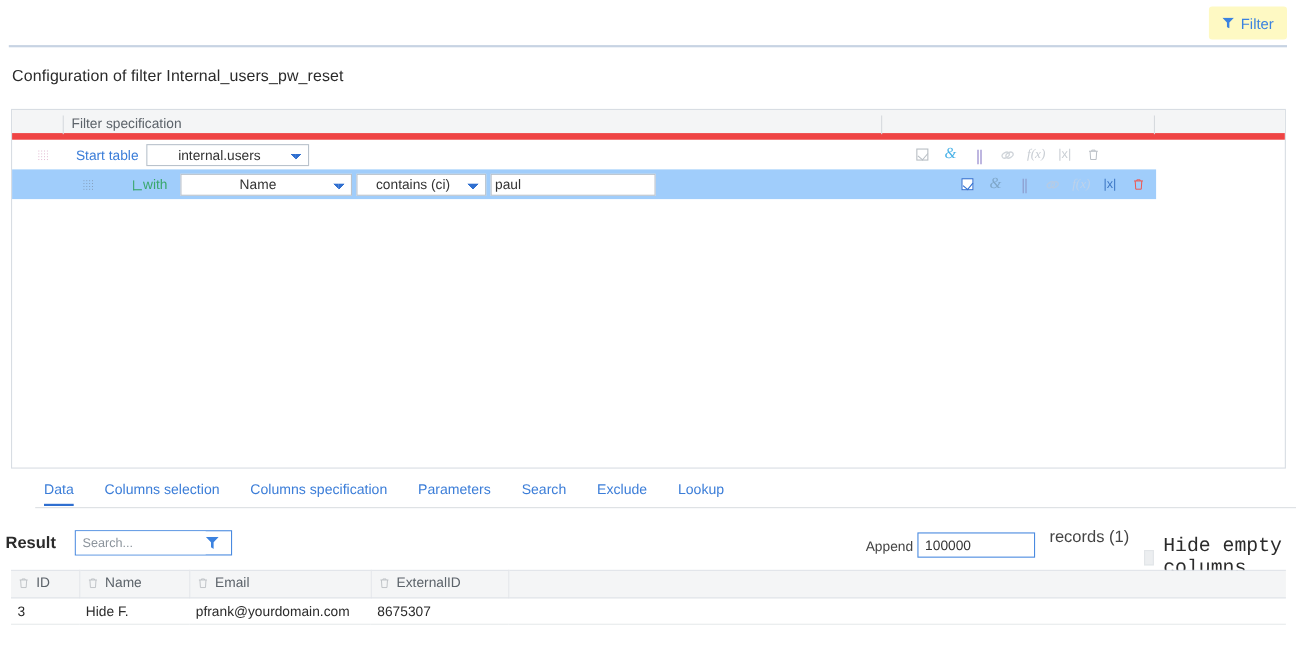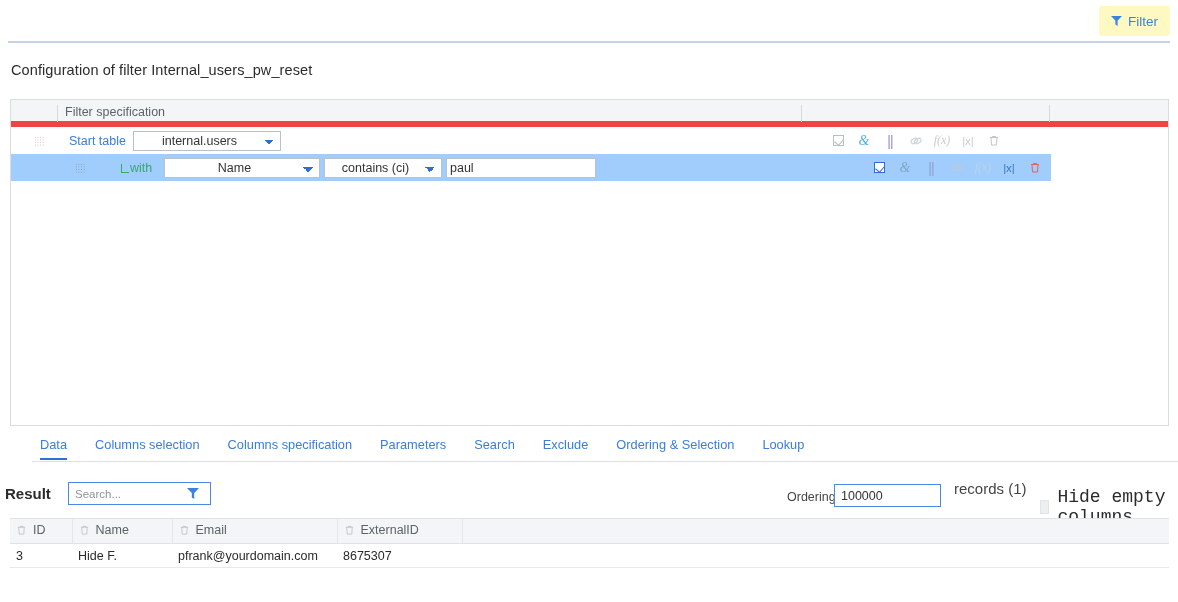--- a/index.html
+++ b/index.html
@@ -468,32 +468,31 @@
 
 </div>
 
 <div class="tabs">
   <div class="tab active">Data</div>
   <div class="tab">Columns selection</div>
   <div class="tab">Columns specification</div>
   <div class="tab">Parameters</div>
   <div class="tab">Search</div>
   <div class="tab">Exclude</div>
-  <div class="tab">Ordering &amp; Selection</div>
   <div class="tab">Lookup</div>
 </div>
 
 <div class="result-label">Result</div>
 
 <div class="search-wrap">
   <input type="text" placeholder="Search..." style="">
   <span class="funnel"></span>
 </div>
 
-<div class="preview-label">Ordering</div>
+<div class="preview-label">Append</div>
 <input class="preview-input" type="text" value="100000" style="">
 <div class="records-label">records (1)</div>
 
 <div class="hide-empty">
   <span class="cb"></span>
   <span>Hide empty columns</span>
 </div>
 
 <table class="rtable">
   <thead>

